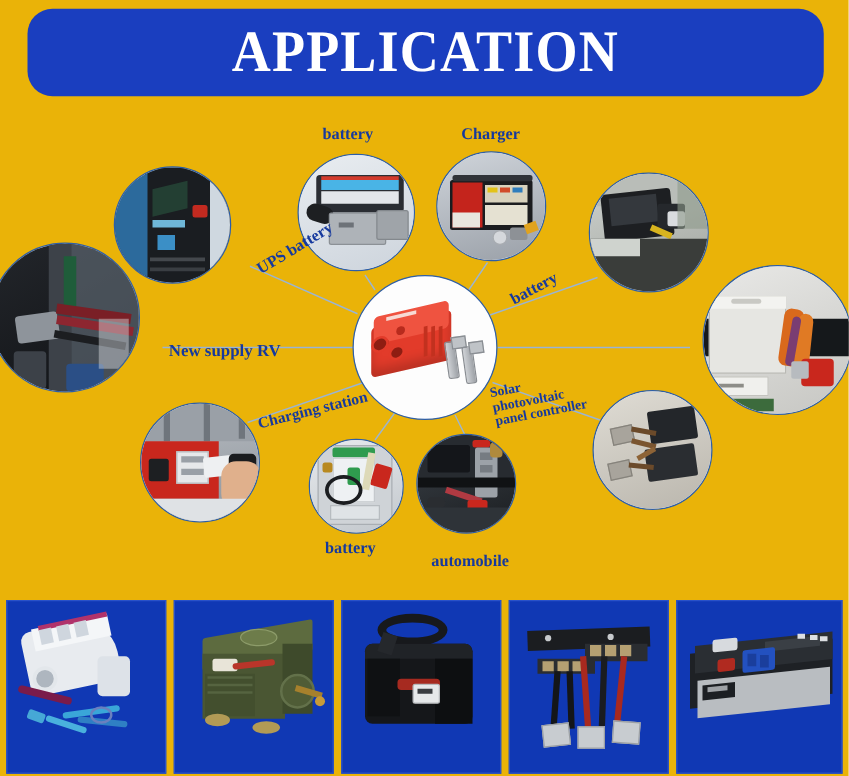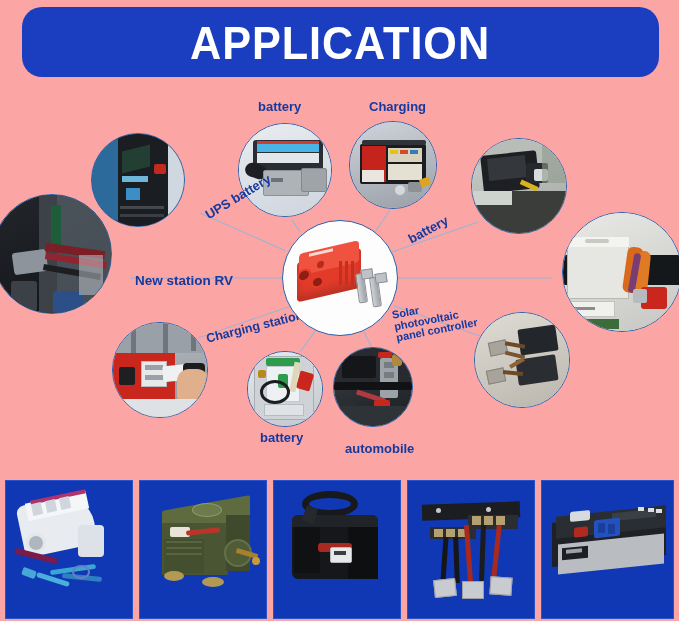--- a/index.html
+++ b/index.html
@@ -1,21 +1,21 @@
 <!DOCTYPE html>
 <html><head>
 <meta charset="utf-8">
 <style>
   html,body{margin:0;padding:0;background:#ffffff;}
   body{
     width:679px;height:621px;overflow:hidden;position:relative;
     font-family:"Liberation Sans", sans-serif;
     -webkit-font-smoothing:antialiased;
   }
-  #root{position:absolute;inset:0;background:#fca5a5;}
+  #root{position:absolute;inset:0;background:#eab308;font-family:Liberation Serif, serif;}
 
   
   .header-band{
     position:absolute;left:22px;top:7px;width:637px;height:70px;
     background:#1a3ebf;border-radius:20px;
     display:flex;align-items:center;justify-content:center;
   }
   .header-title{
     color:#ffffff;font-size:47px;font-weight:bold;letter-spacing:1px;
     line-height:1;transform:scaleX(.92);
@@ -106,21 +106,21 @@
         <div class="b" style="left:50px;top:28px;width:8px;height:4px;background:#d14b2a;"></div>
         <div class="b" style="left:60px;top:28px;width:8px;height:4px;background:#2f7dbd;"></div>
         <div class="b" style="left:38px;top:42px;width:34px;height:16px;background:#e5e1d2;"></div>
         <div class="b" style="left:12px;top:48px;width:22px;height:12px;background:#e8e6de;"></div>
         <div class="b" style="left:12px;top:18px;width:64px;height:5px;background:#303338;border-radius:2px;"></div>
         <div class="b rnd" style="left:44px;top:62px;width:12px;height:12px;background:#d5d8dc;border:1px solid #a8acb1;"></div>
         <div class="b" style="left:58px;top:60px;width:14px;height:10px;background:#8d9196;border-radius:2px;"></div>
         <div class="b" style="left:70px;top:56px;width:10px;height:8px;background:#e0a31f;transform:rotate(-20deg);"></div>
       </div>
     </div>
-    <div class="lab" style="left:369px;top:18px;font-size:13px;">Charging</div>
+    <div class="lab" style="left:369px;top:18px;font-size:13px;">Charger</div>
 
     <div class="node" style="left:91px;top:51px;width:94px;height:94px;">
       <div class="art" style="background:linear-gradient(140deg,#2f6d9e,#16202b 55%,#0d1319);">
         <div class="b" style="left:24px;top:0px;width:52px;height:94px;background:#1a1d21;"></div>
         <div class="b" style="left:76px;top:0px;width:18px;height:94px;background:#cfd8e0;"></div>
         <div class="b" style="left:0px;top:0px;width:26px;height:94px;background:#2c6a9c;"></div>
         <div class="b" style="left:30px;top:14px;width:28px;height:22px;background:#274b3a;opacity:.75;transform:skewY(-14deg);"></div>
         <div class="b" style="left:62px;top:30px;width:12px;height:10px;background:#c22a20;border-radius:2px;"></div>
         <div class="b" style="left:30px;top:42px;width:26px;height:6px;background:#6fb7d8;"></div>
         <div class="b" style="left:34px;top:54px;width:14px;height:12px;background:#3b8fc6;"></div>
@@ -137,21 +137,21 @@
         <div class="b" style="left:58px;top:10px;width:10px;height:44px;background:#1f5d3a;"></div>
         <div class="b" style="left:20px;top:56px;width:34px;height:22px;background:#8e949b;border-radius:3px;transform:rotate(-8deg);"></div>
         <div class="b" style="left:52px;top:52px;width:60px;height:8px;background:#7a1f26;transform:rotate(8deg);"></div>
         <div class="b" style="left:52px;top:62px;width:62px;height:7px;background:#8d2630;transform:rotate(9deg);"></div>
         <div class="b" style="left:50px;top:74px;width:58px;height:6px;background:#1c1e21;transform:rotate(10deg);"></div>
         <div class="b" style="left:18px;top:86px;width:26px;height:30px;background:#3c4148;border-radius:3px;"></div>
         <div class="b" style="left:60px;top:96px;width:30px;height:22px;background:#2b4f86;border-radius:3px;"></div>
         <div class="b" style="left:86px;top:60px;width:24px;height:40px;background:#d9dde2;opacity:.45;"></div>
       </div>
     </div>
-    <div class="lab" style="left:135px;top:192px;font-size:13.5px;">New station RV</div>
+    <div class="lab" style="left:135px;top:192px;font-size:13.5px;">New supply RV</div>
 
     <div class="node" style="left:112px;top:240px;width:96px;height:96px;">
       <div class="art" style="background:linear-gradient(170deg,#b9bec4,#8d939a);">
         <div class="b" style="left:0px;top:0px;width:96px;height:30px;background:#9aa0a7;"></div>
         <div class="b" style="left:18px;top:0px;width:5px;height:30px;background:#6f757c;"></div>
         <div class="b" style="left:50px;top:0px;width:5px;height:30px;background:#6f757c;"></div>
         <div class="b" style="left:78px;top:0px;width:5px;height:28px;background:#6f757c;"></div>
         <div class="b" style="left:0px;top:30px;width:62px;height:46px;background:#c9271d;"></div>
         <div class="b" style="left:6px;top:44px;width:16px;height:18px;background:#1d1f22;border-radius:2px;"></div>
         <div class="b" style="left:28px;top:38px;width:26px;height:26px;background:#e6e8ea;border:1px solid #b5b9bd;"></div>

